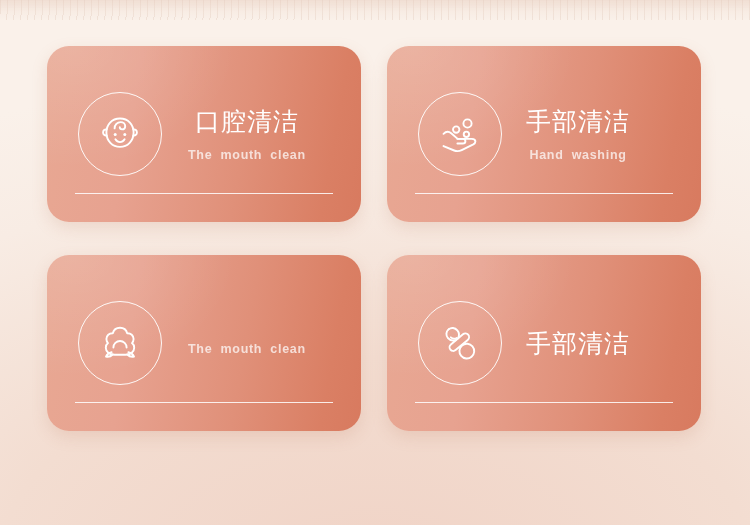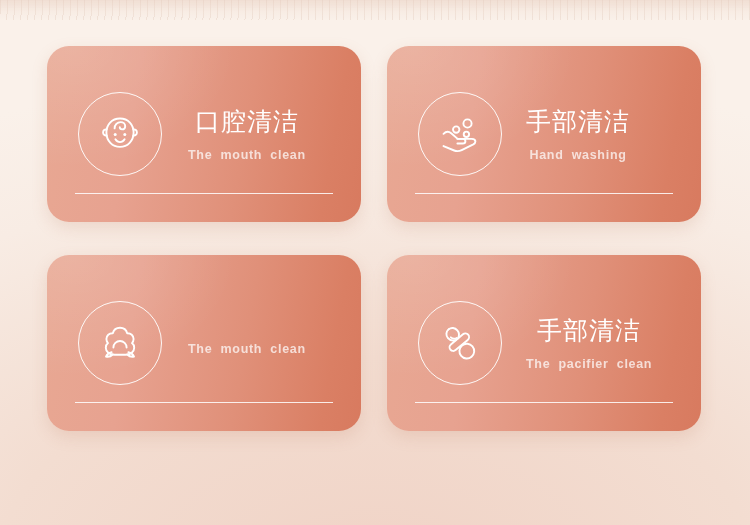--- a/index.html
+++ b/index.html
@@ -239,19 +239,18 @@
 
               <rect x="12.4" y="19.2" width="23.2" height="7.4" rx="3.7"></rect>
 
               <circle cx="24" cy="34.6" r="7.4"></circle>
             </g>
           </svg>
         </div>
       </div>
       <div class="texts">
         <div class="title-cn">手部清洁</div>
-        <div class="title-en">The  pacifier  clean</div>
       </div>
       <div class="rule"></div>
     </div>
 
   </div>
 </div>
 
 </body></html>

